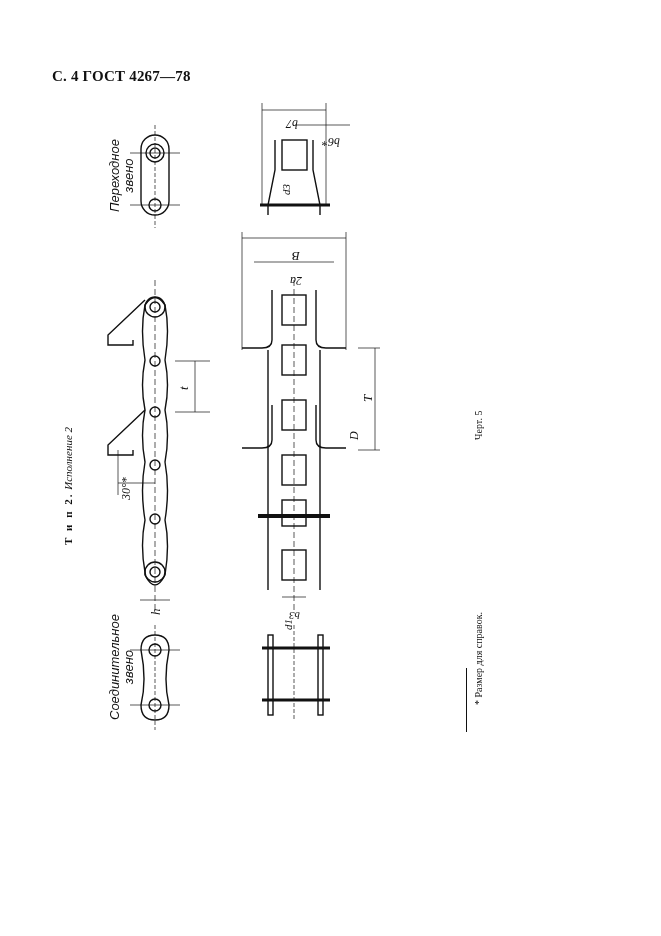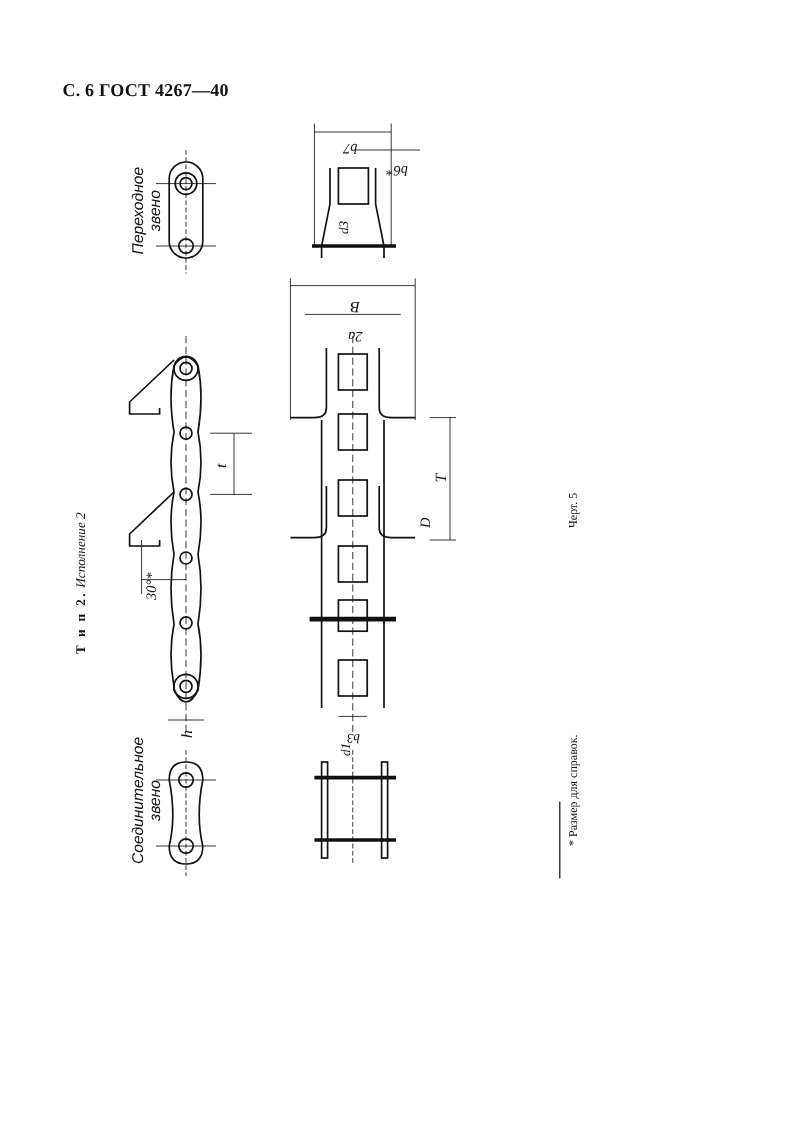--- a/index.html
+++ b/index.html
@@ -8,21 +8,21 @@
   .rot{position:absolute;transform-origin:left top;white-space:nowrap;}
   .vlabel{font-family:"Liberation Sans",sans-serif;font-style:italic;font-size:13px;line-height:14px;text-align:center;}
   svg{position:absolute;left:0;top:0;}
   .type-label{font-size:11px;}
   .type-label b{letter-spacing:2px;}
   .small{font-size:10px;}
 </style>
 </head>
 <body>
 
-<div class="header">С. 6 ГОСТ 4267—40</div>
+<div class="header">С. 4 ГОСТ 4267—78</div>
 
 <div class="rot type-label" style="left:62px;top:545px;transform:rotate(-90deg);">
   <b>Т и п 2.</b>
   <i>Исполнение 2</i>
 </div>
 
 <div class="rot vlabel" style="left:108px;top:212px;transform:rotate(-90deg);">
   <div>Переходное</div>
   <div>звено</div>
 </div>

